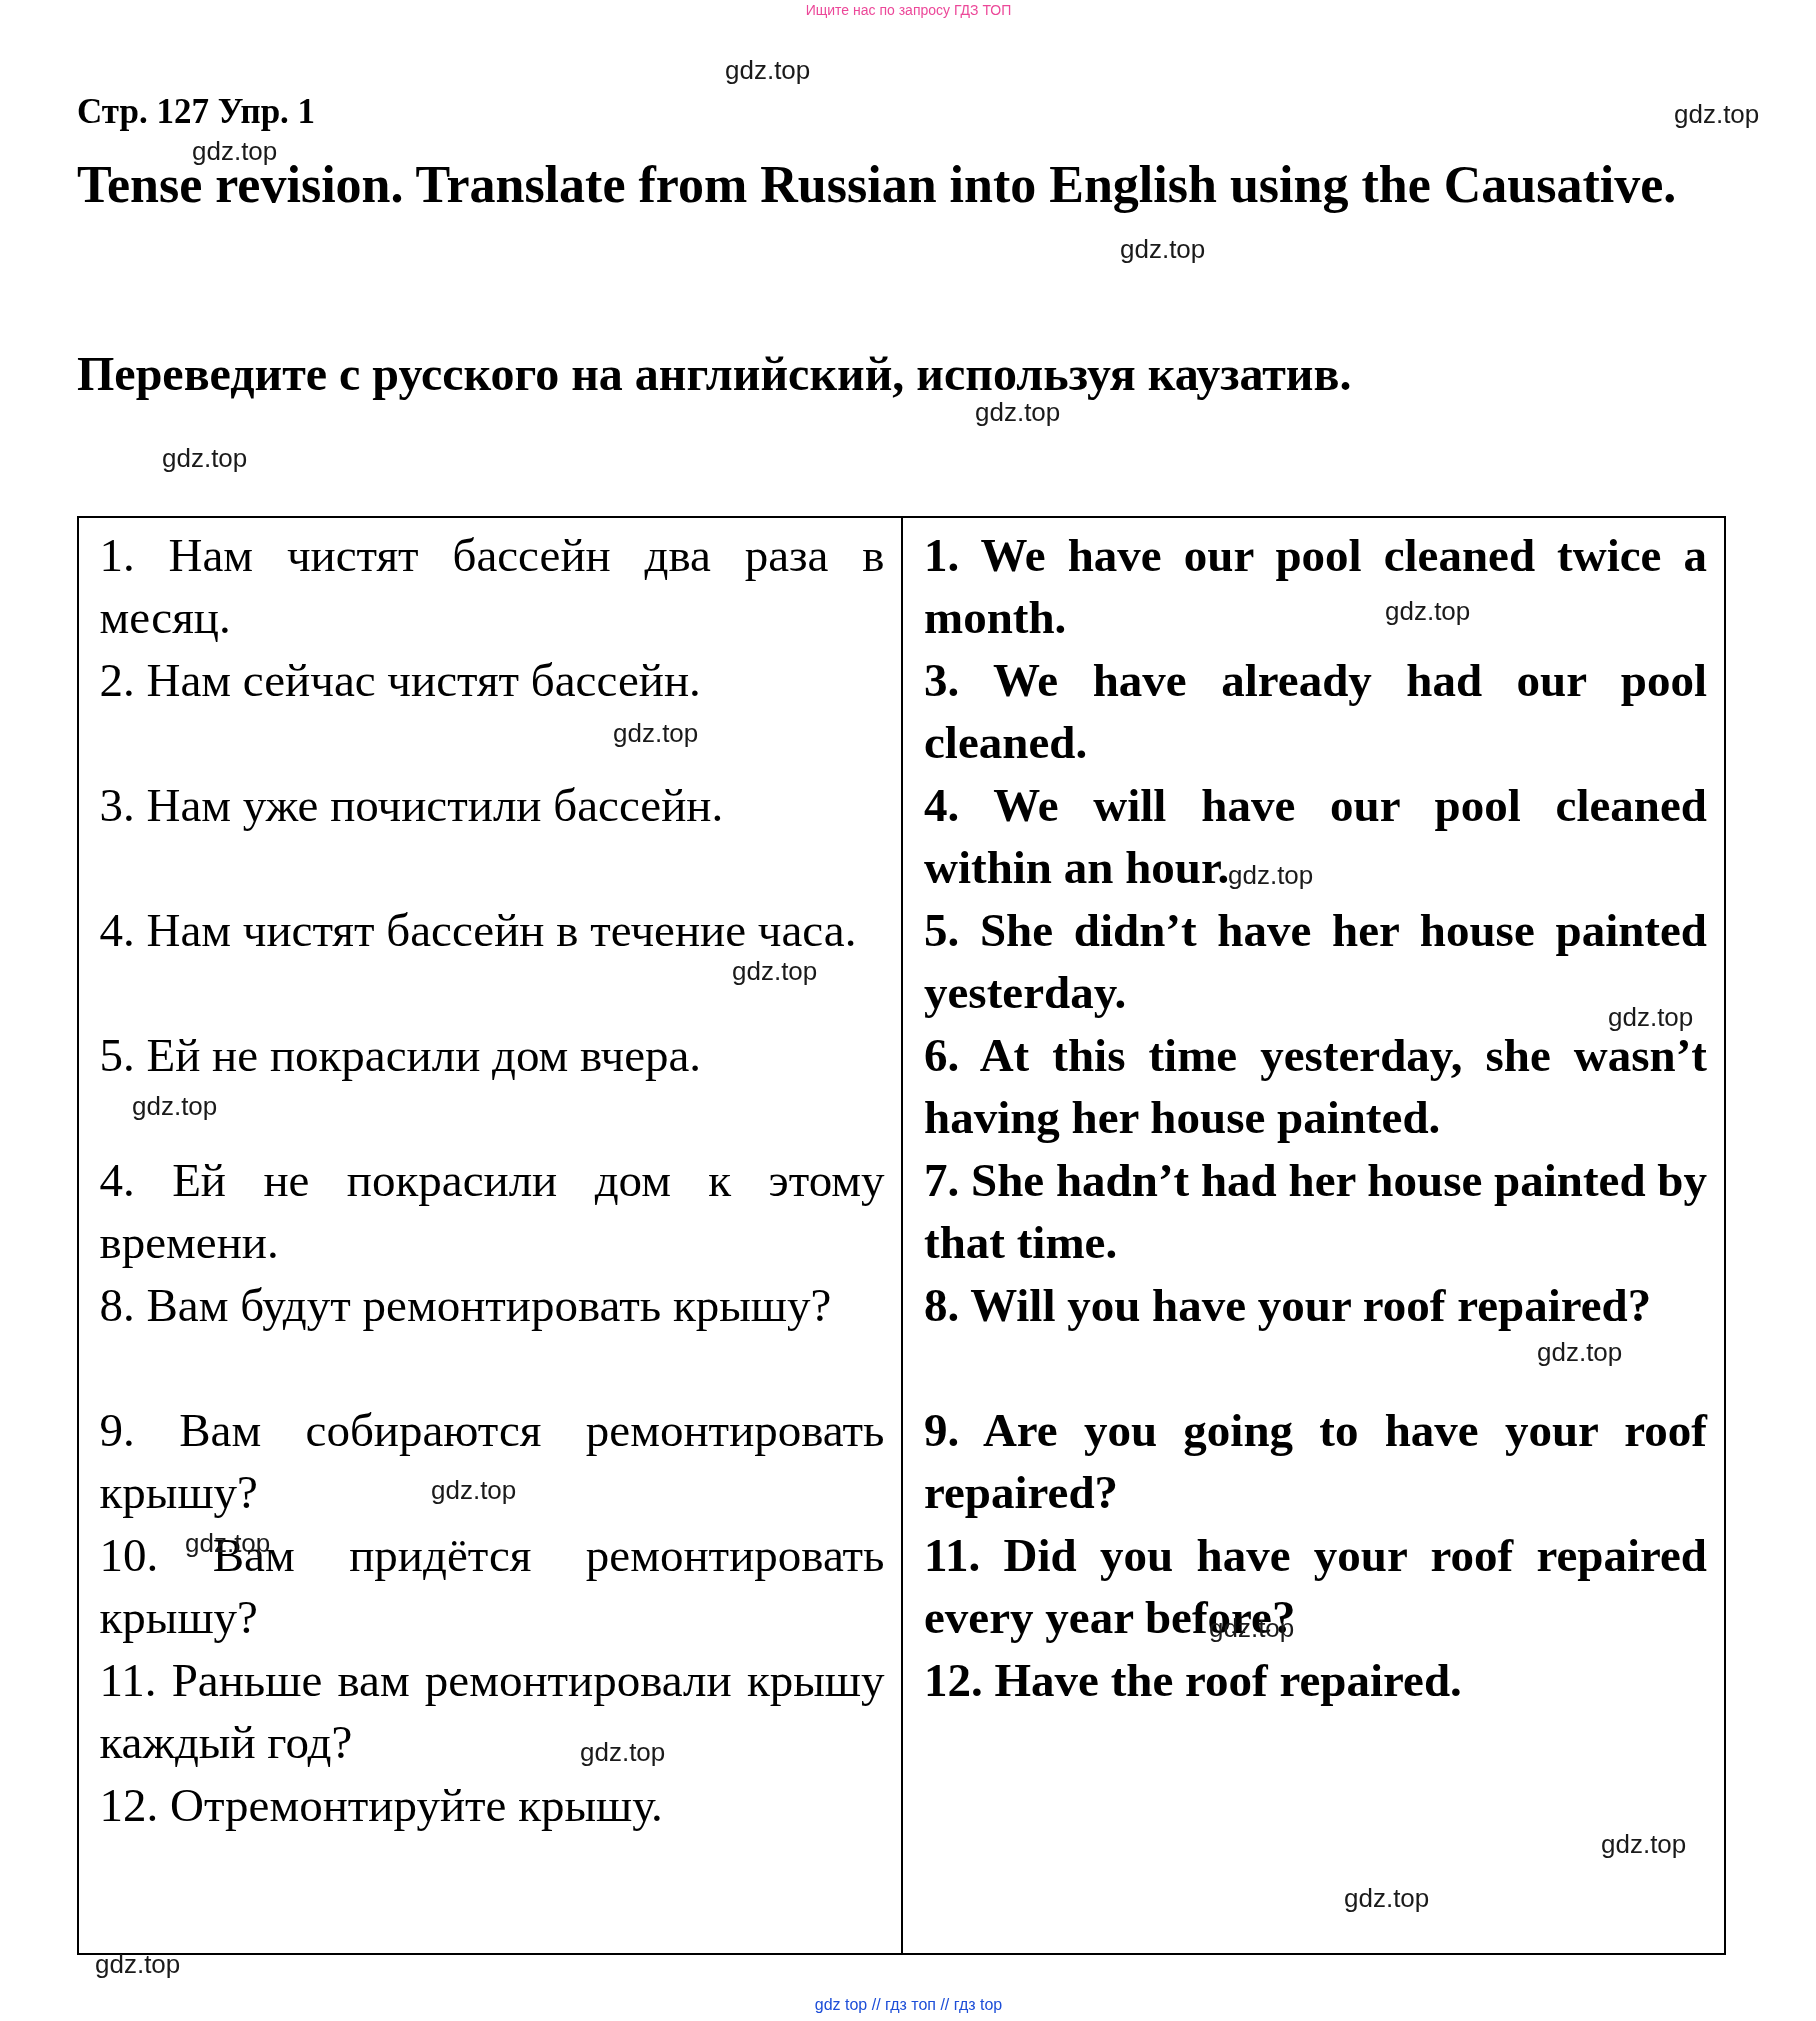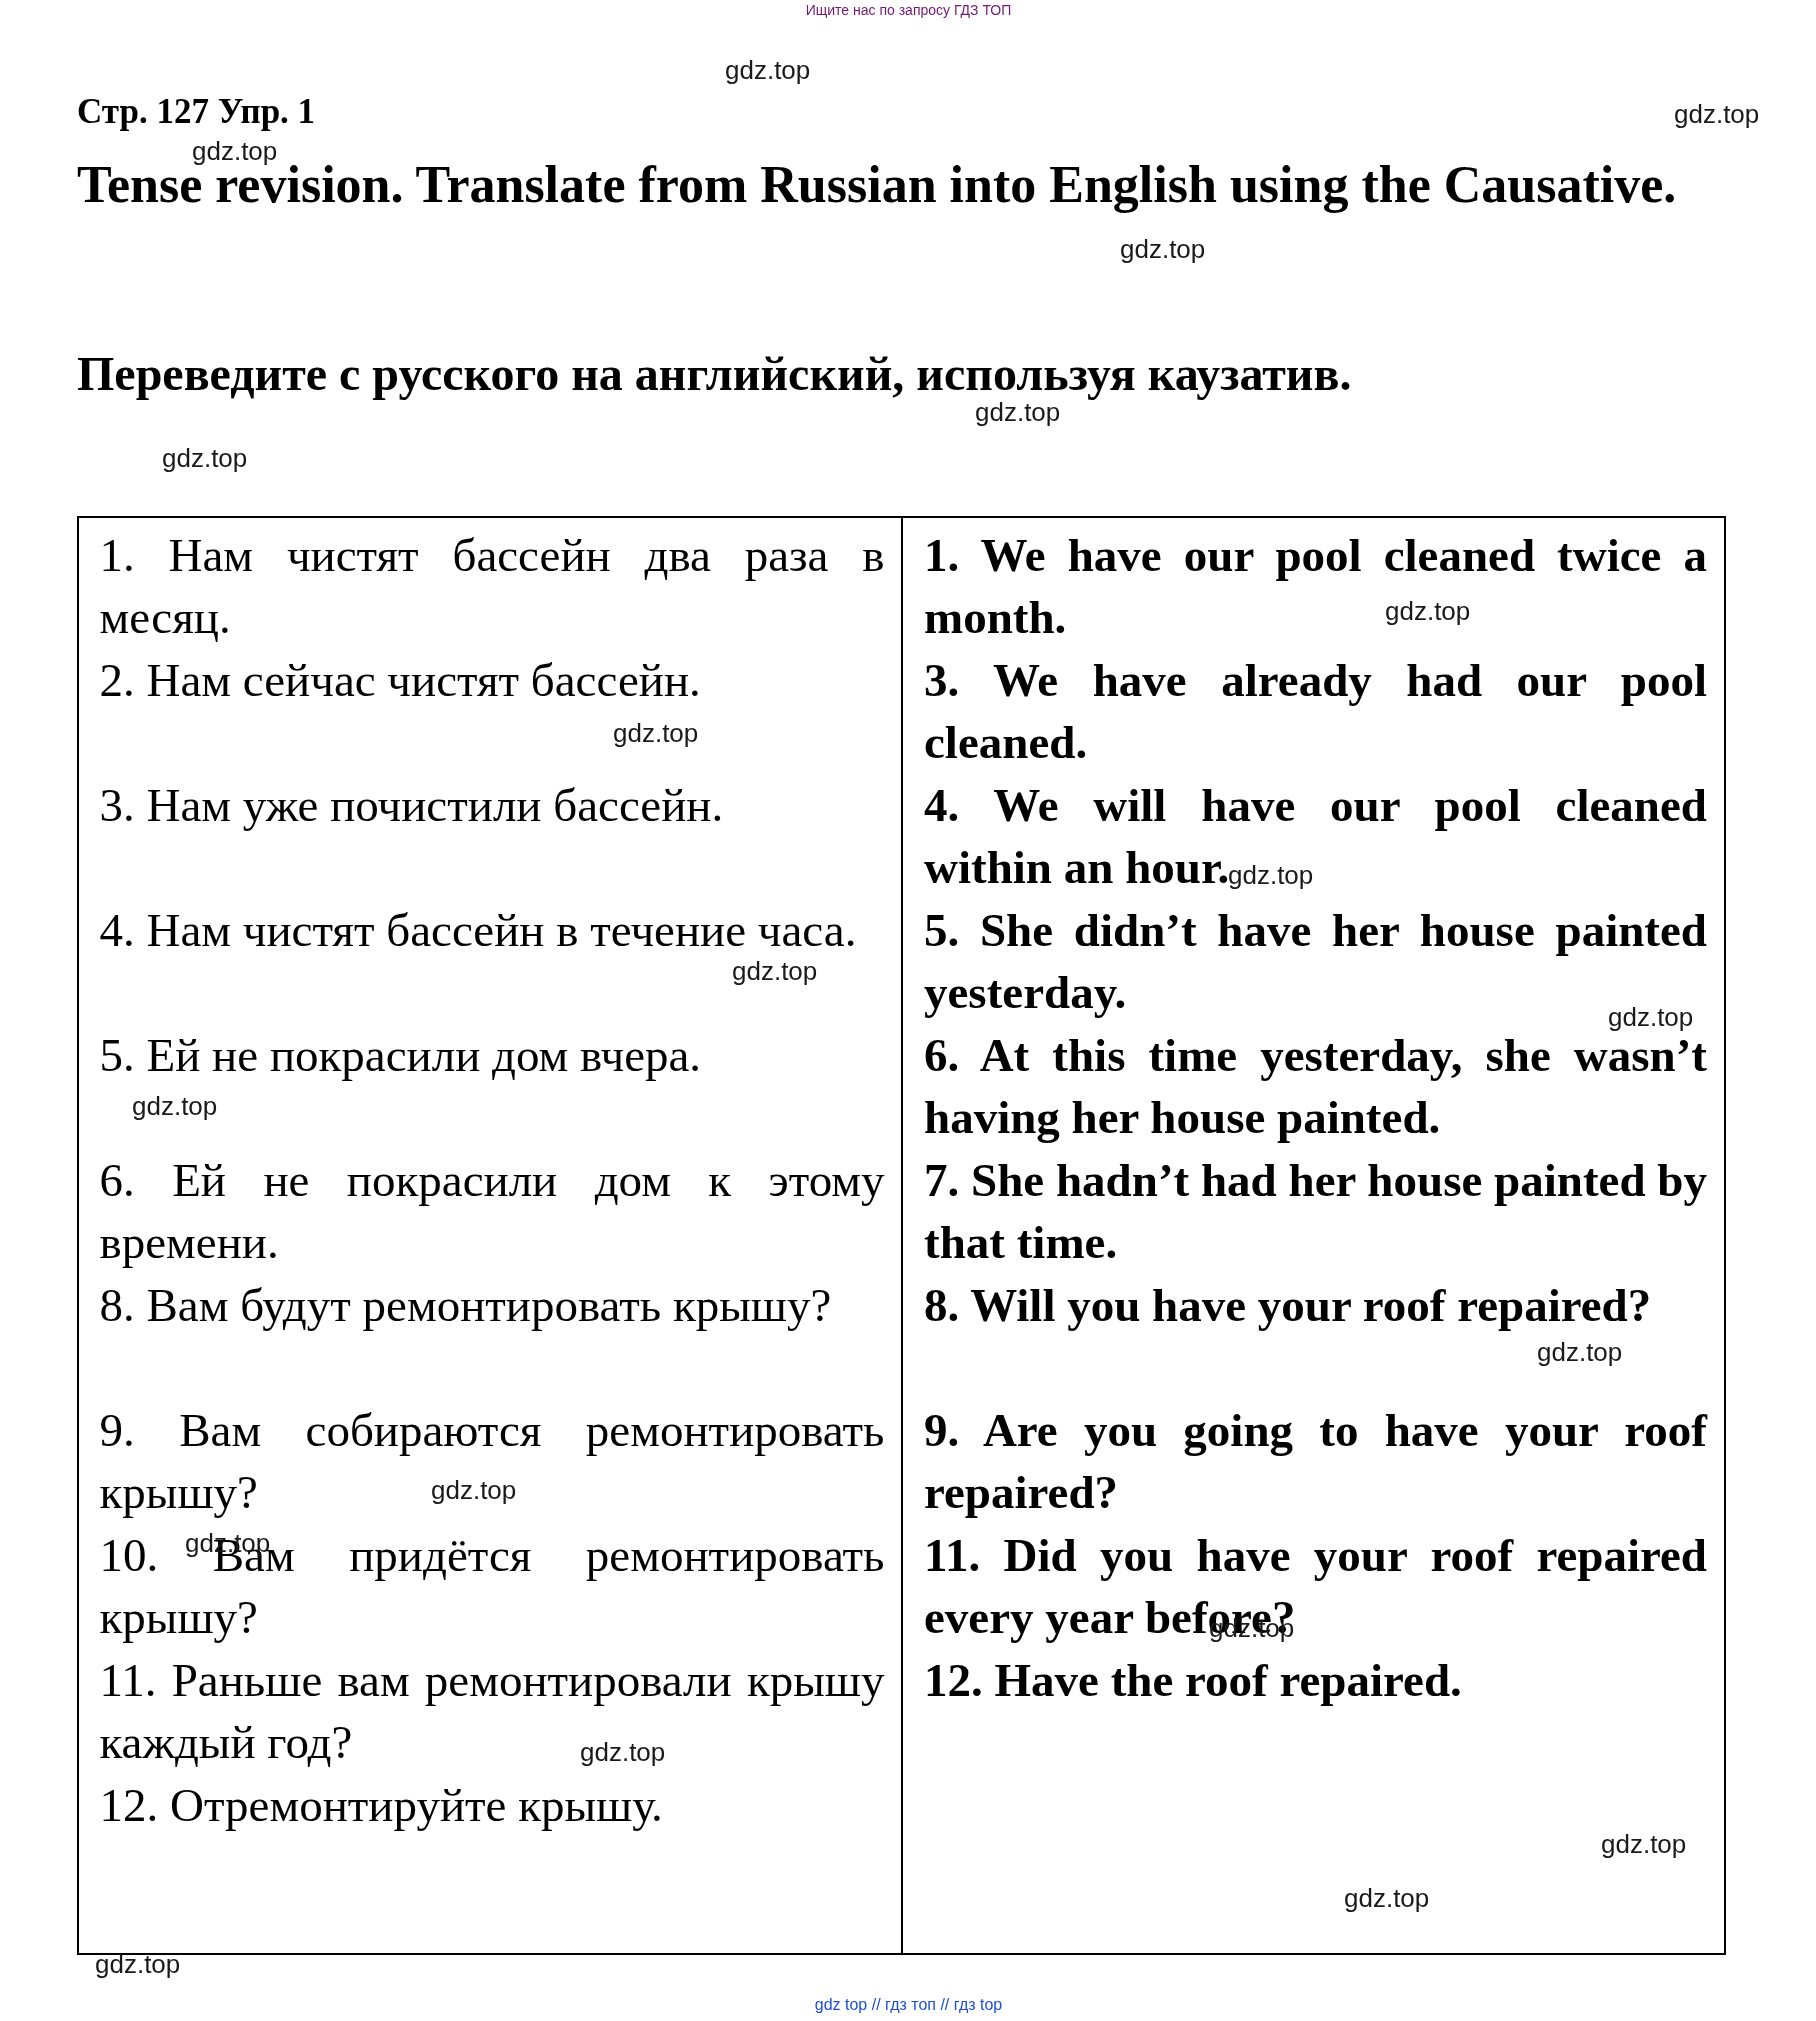--- a/index.html
+++ b/index.html
@@ -1,20 +1,20 @@
 <!DOCTYPE html>
 <html style="font-size:15px"><head>
 <meta charset="utf-8">
 <style>
   html, body { margin:0; padding:0; background:#ffffff; }
   body { width:1817px; height:2021px; position:relative; overflow:hidden;
          font-family:"Liberation Serif", serif; color:#000; }
   .abs { position:absolute; }
   .banner { left:0; width:1817px; top:1.9px; text-align:center;
-            font-family:"Liberation Sans", sans-serif; font-size:14px; color:#701a75; }
+            font-family:"Liberation Sans", sans-serif; font-size:14px; color:#ec4899; }
   .title { left:77px; top:54px; font-size:35px; font-weight:bold; line-height:67px; white-space:nowrap;margin-top:24px; }
   .instr { left:77px; top:151px; width:1650px; font-size:52px; font-weight:bold;
            line-height:67px; text-align:justify; }
   .subtitle { left:77px; top:340px; font-size:48px; font-weight:bold; line-height:67px; white-space:nowrap; }
   .table { left:77px; top:516px; width:1649px; height:1439px;
            border:2.8px solid #000; box-sizing:border-box; }
   .divider { position:absolute; left:822px; top:0; width:1.9px; height:100%; background:#000; }
   .col { position:absolute; top:5.6px; }
   .col.ru { left:20.5px; width:785px; }
   .col.en { left:845px; width:783px; }
@@ -49,21 +49,21 @@
     <div class="row">
         <div class="cell">3. Нам уже почистили бассейн.</div>
       </div>
     <div class="row">
         <div class="cell">4. Нам чистят бассейн в течение часа.</div>
       </div>
     <div class="row">
         <div class="cell">5. Ей не покрасили дом вчера.</div>
       </div>
     <div class="row">
-        <div class="cell">6. Ей не покрасили дом к этому времени.</div>
+        <div class="cell">4. Ей не покрасили дом к этому времени.</div>
       </div>
     <div class="row">
         <div class="cell">8. Вам будут ремонтировать крышу?</div>
       </div>
     <div class="row">
         <div class="cell">9. Вам собираются ремонтировать крышу?</div>
       </div>
     <div class="row">
         <div class="cell">10. Вам придётся ремонтировать крышу?</div>
       </div>

